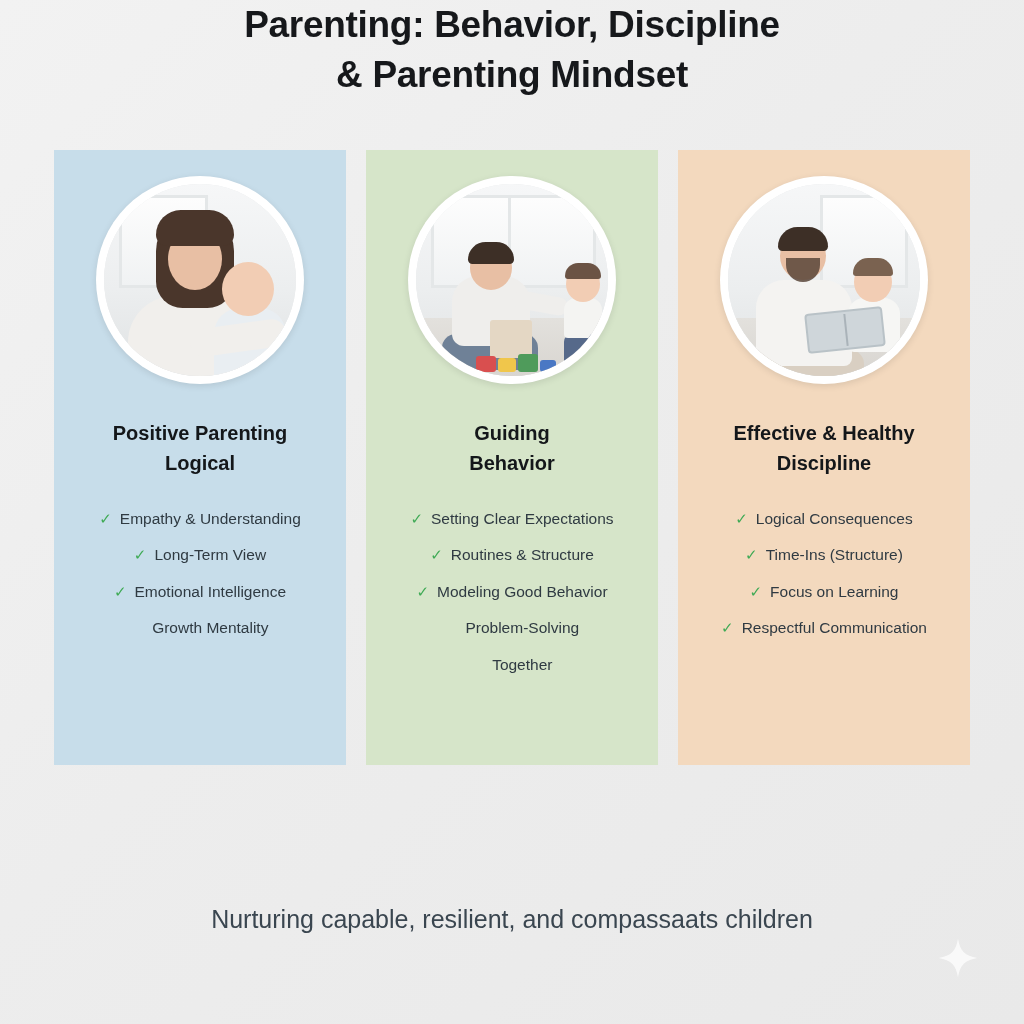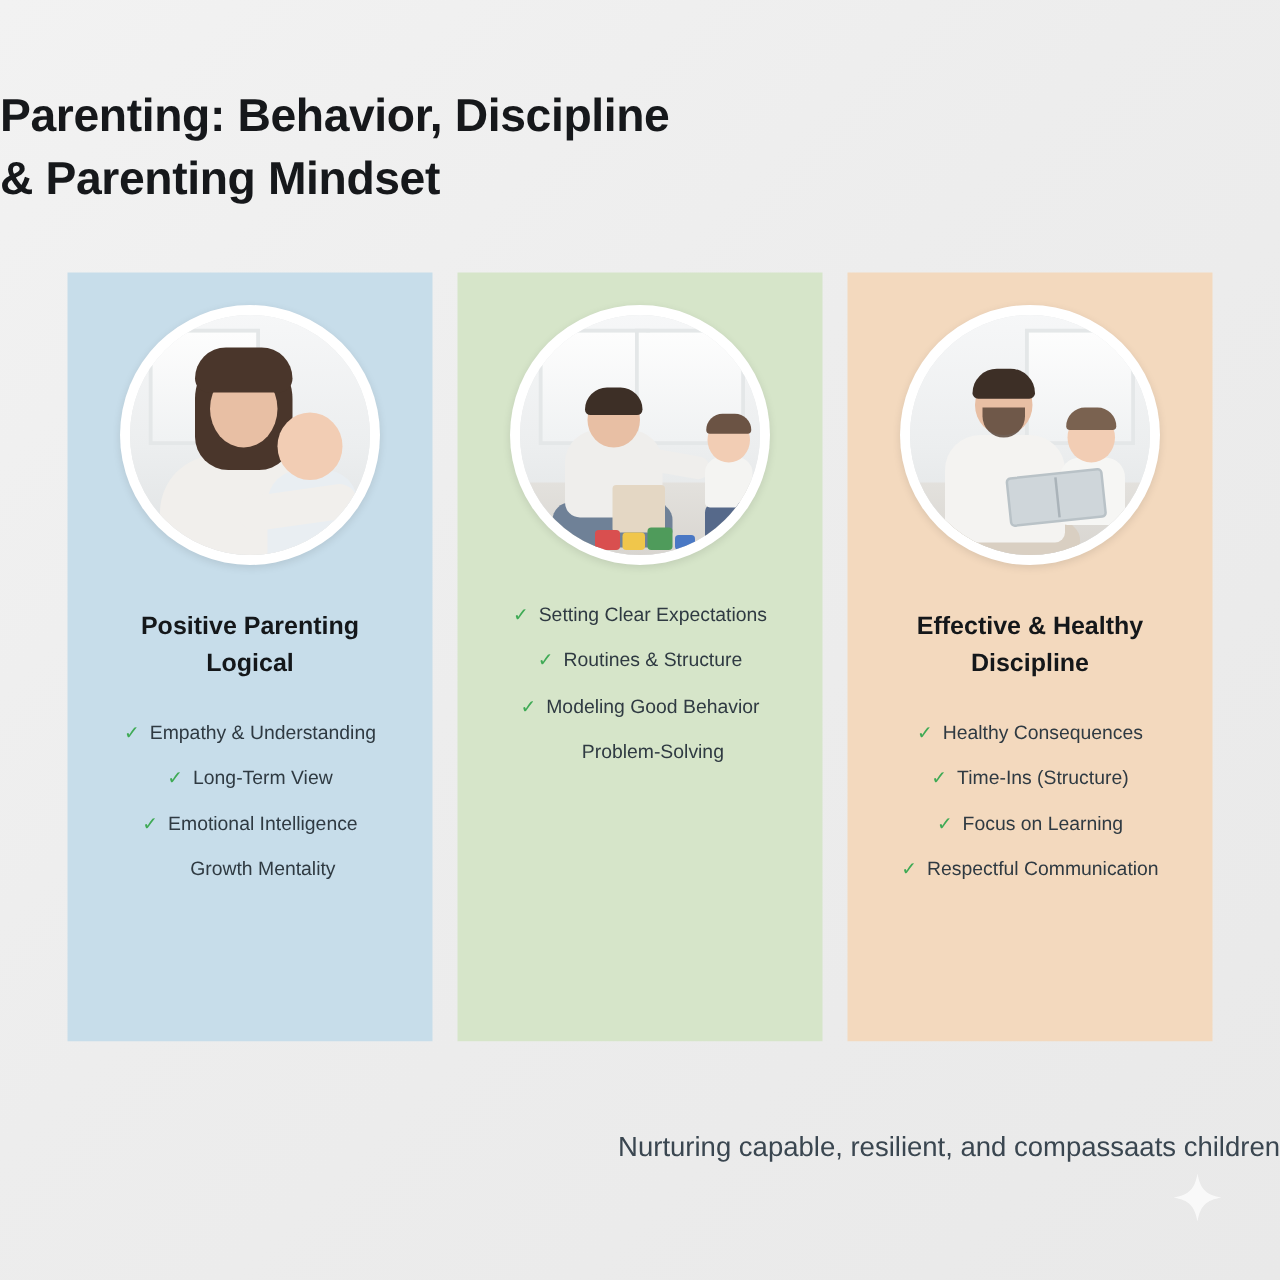--- a/index.html
+++ b/index.html
@@ -14,22 +14,21 @@
     overflow: hidden;
   }
   .poster {
     position: relative;
     width: 1024px;
     height: 1024px;
     background: linear-gradient(135deg, #f2f2f2 0%, #ededed 45%, #e9e9e9 100%);
     box-sizing: border-box;
   }
   .title-block {
-    padding-top: 68px;
-    text-align: left;
+    text-align: center;
   }
   .title-line {
     font-size: 37px;
     font-weight: bold;
     color: #16181b;
     letter-spacing: -0.3px;
     line-height: 1.35;
   }
   .columns {
     display: flex;
@@ -246,22 +245,22 @@
     color: #3faa55;
     font-size: 15px;
     line-height: 1.45;
     flex: 0 0 auto;
   }
   .check.hidden { visibility: hidden; }
   .footer {
     position: absolute;
     left: 0; right: 0;
     top: 905px;
-    text-align: right;
-    font-size: 22px;
+    text-align: center;
+    font-size: 25px;
     color: #3a4650;
   }
   .sparkle {
     position: absolute;
     right: 44px;
     bottom: 44px;
     width: 44px;
     height: 44px;
     opacity: .75;
   }
@@ -332,36 +331,44 @@
           <div class="fig t2-body"></div>
           <div class="fig t2-head"></div>
           <div class="fig t2-hair"></div>
           <div class="blk box"></div>
           <div class="blk a"></div>
           <div class="blk b"></div>
           <div class="blk c"></div>
           <div class="blk d"></div>
         </div>
       </div>
+      <div class="card-heading">
+        <div>Guiding</div>
+        <div>Behavior</div>
+      </div>
       <div class="bullets">
         <div class="bullet">
           <span class="check">✓</span>
           <span>Setting Clear Expectations</span>
         </div>
         <div class="bullet">
           <span class="check">✓</span>
           <span>Routines &amp; Structure</span>
         </div>
         <div class="bullet">
           <span class="check">✓</span>
           <span>Modeling Good Behavior</span>
         </div>
         <div class="bullet">
           <span class="check hidden">✓</span>
           <span>Problem-Solving</span>
+        </div>
+        <div class="bullet">
+          <span class="check hidden">✓</span>
+          <span>Together</span>
         </div>
       </div>
     </div>
 
     <div class="card" style="background:#f3d9be">
       <div class="photo-frame">
         <div class="photo">
           <div class="room"></div>
           <div class="window right"></div>
           <div class="floor"></div>
@@ -376,21 +383,21 @@
           <div class="fig book"></div>
         </div>
       </div>
       <div class="card-heading">
         <div>Effective &amp; Healthy</div>
         <div>Discipline</div>
       </div>
       <div class="bullets">
         <div class="bullet">
           <span class="check">✓</span>
-          <span>Healthy Consequences</span>
+          <span>Logical Consequences</span>
         </div>
         <div class="bullet">
           <span class="check">✓</span>
           <span>Time-Ins (Structure)</span>
         </div>
         <div class="bullet">
           <span class="check">✓</span>
           <span>Focus on Learning</span>
         </div>
         <div class="bullet">

